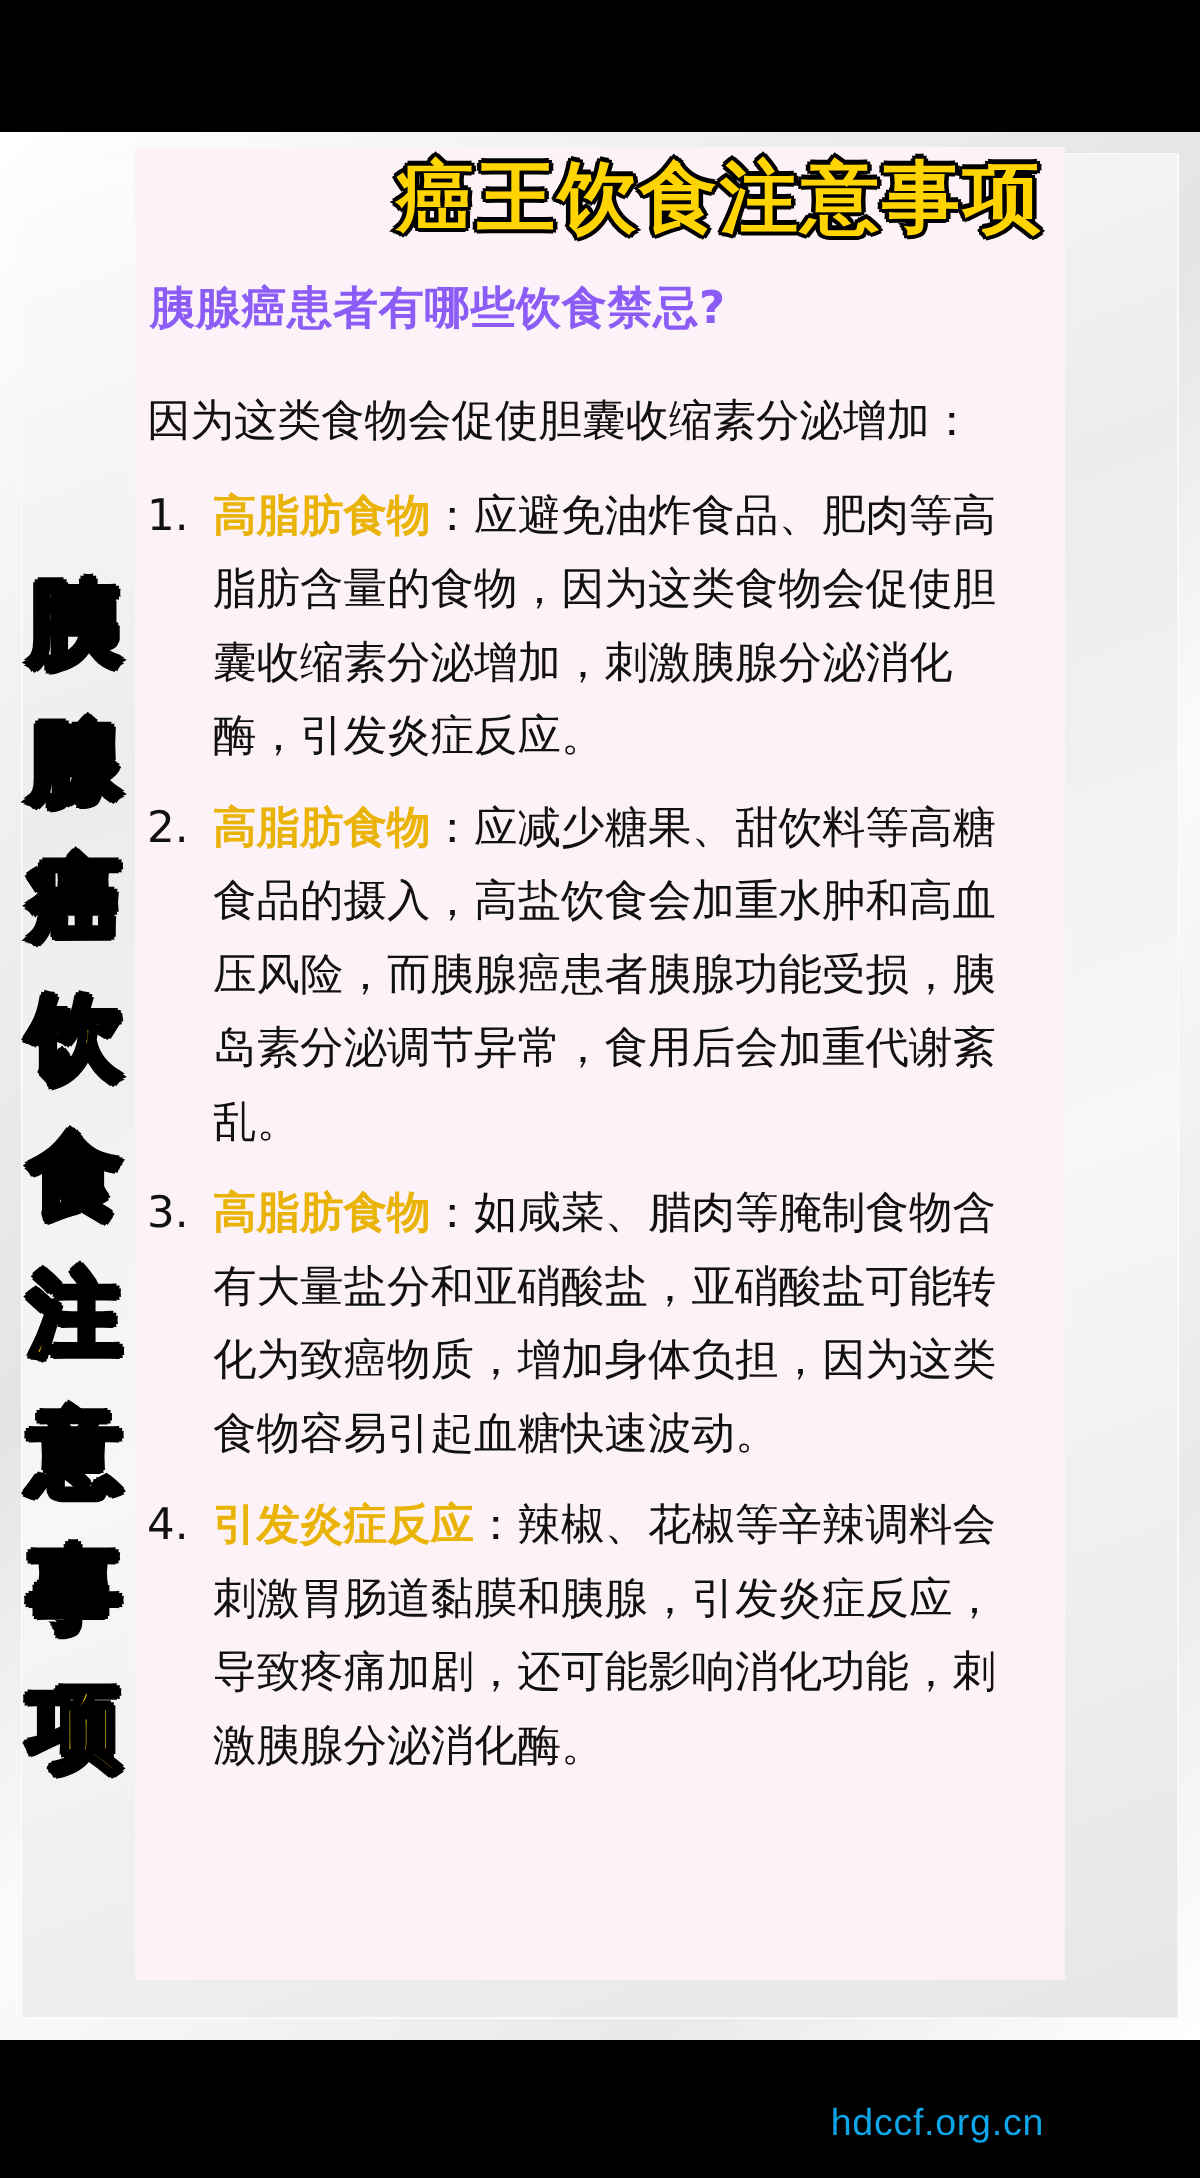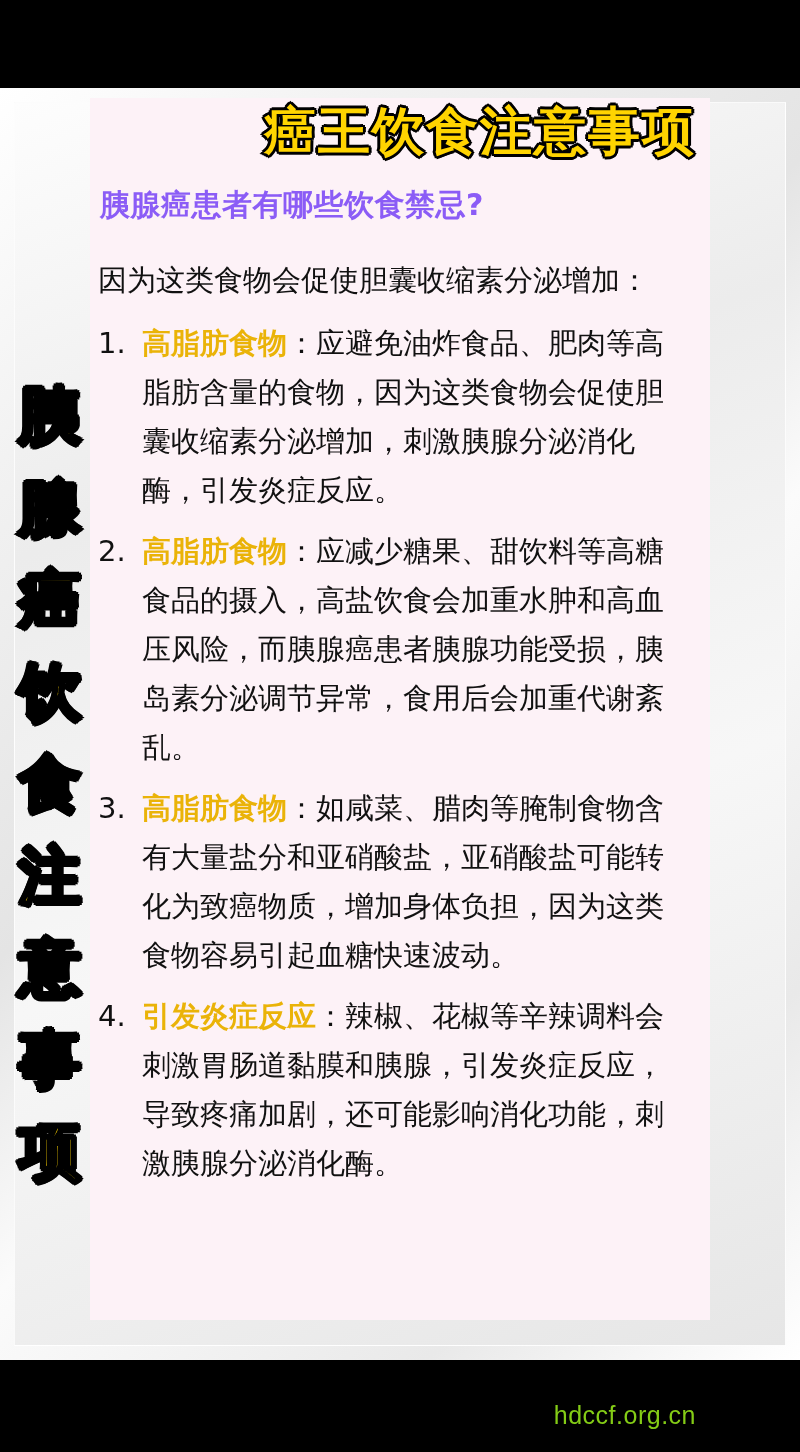--- a/index.html
+++ b/index.html
@@ -155,21 +155,21 @@
       3px 0 0 #000, -3px 0 0 #000, 0 3px 0 #000, 0 -3px 0 #000;
   }
 
   
   .watermark {
     position: absolute;
     right: 104px;
     bottom: 22px;
     font-family: "Liberation Sans", sans-serif;
     font-size: 25px;
-    color: #84cc16;
+    color: #0ea5e9;
     letter-spacing: 0.5px;
   }
 </style>
 </head>
 <body>
 
 <div id="poster-root">
 
   <div class="frame">
     <div class="frame-inner-shadow"></div>

